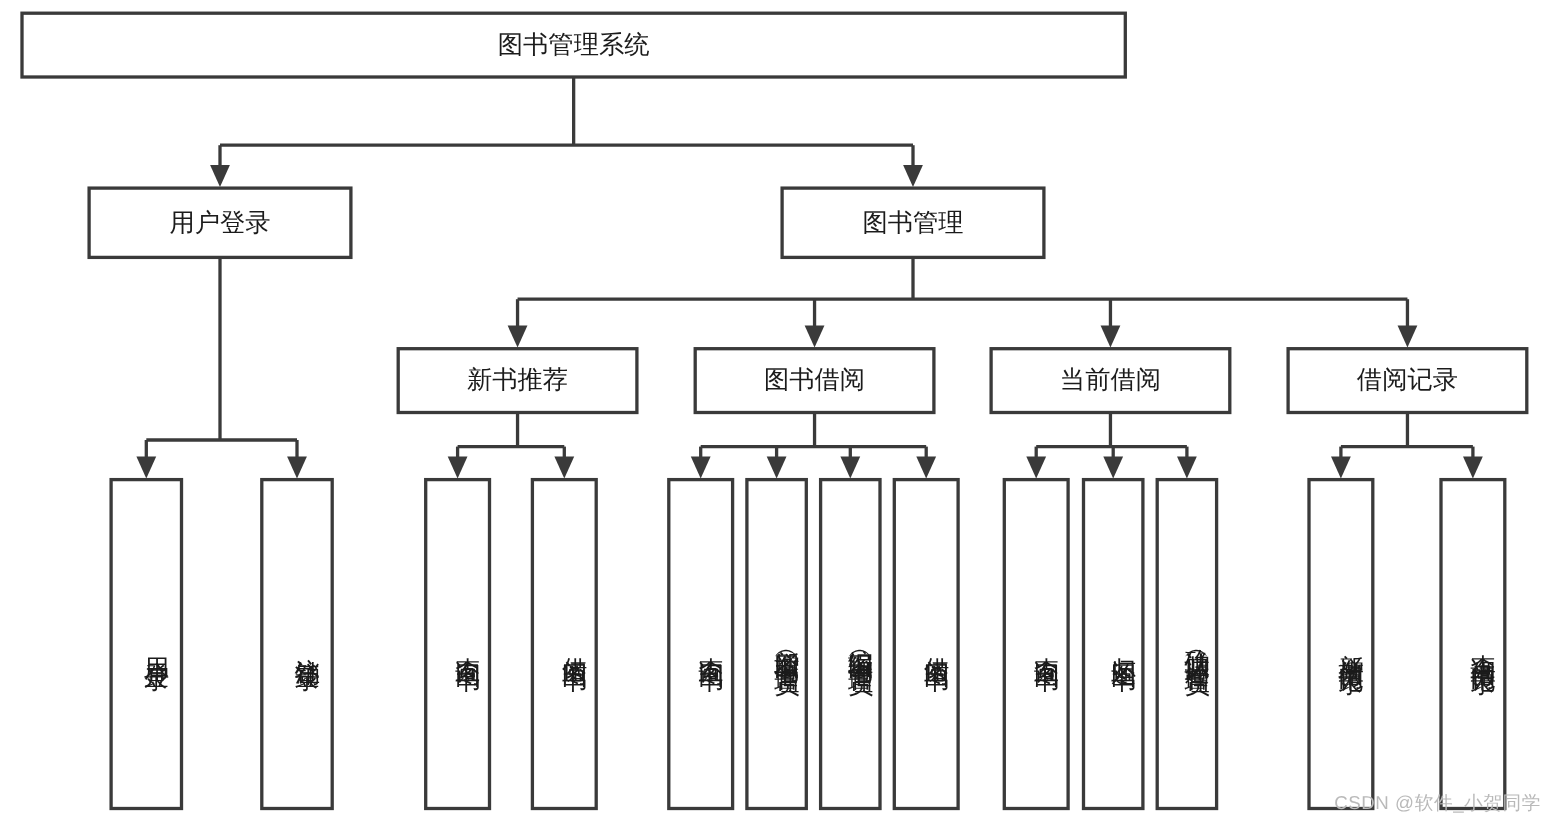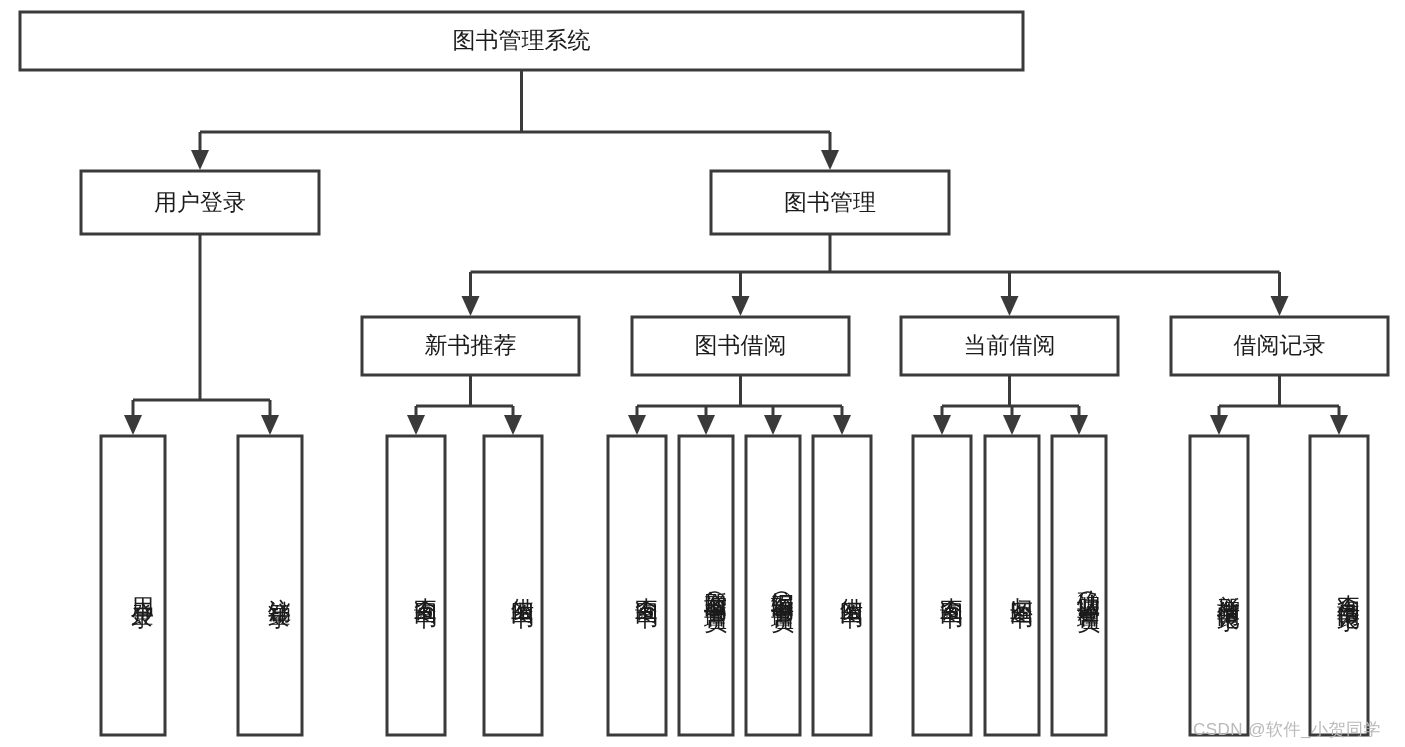--- a/index.html
+++ b/index.html
@@ -46,21 +46,21 @@
     stroke-width: 3;
     fill: none;
     stroke-linecap: butt;
   }
   .edge-arrow {
     fill: #3a3a3a;
     stroke: none;
   }
   .watermark-text {
     position: absolute;
-    right: 24px;
+    right: 4px;
     bottom: 6px;
     font-family: "Liberation Sans", "DejaVu Sans", sans-serif;
     font-size: 17px;
     color: #b9b9b9;
     white-space: nowrap;
     letter-spacing: 0.5px;
   }
 </style>
 </head>
 <body>

